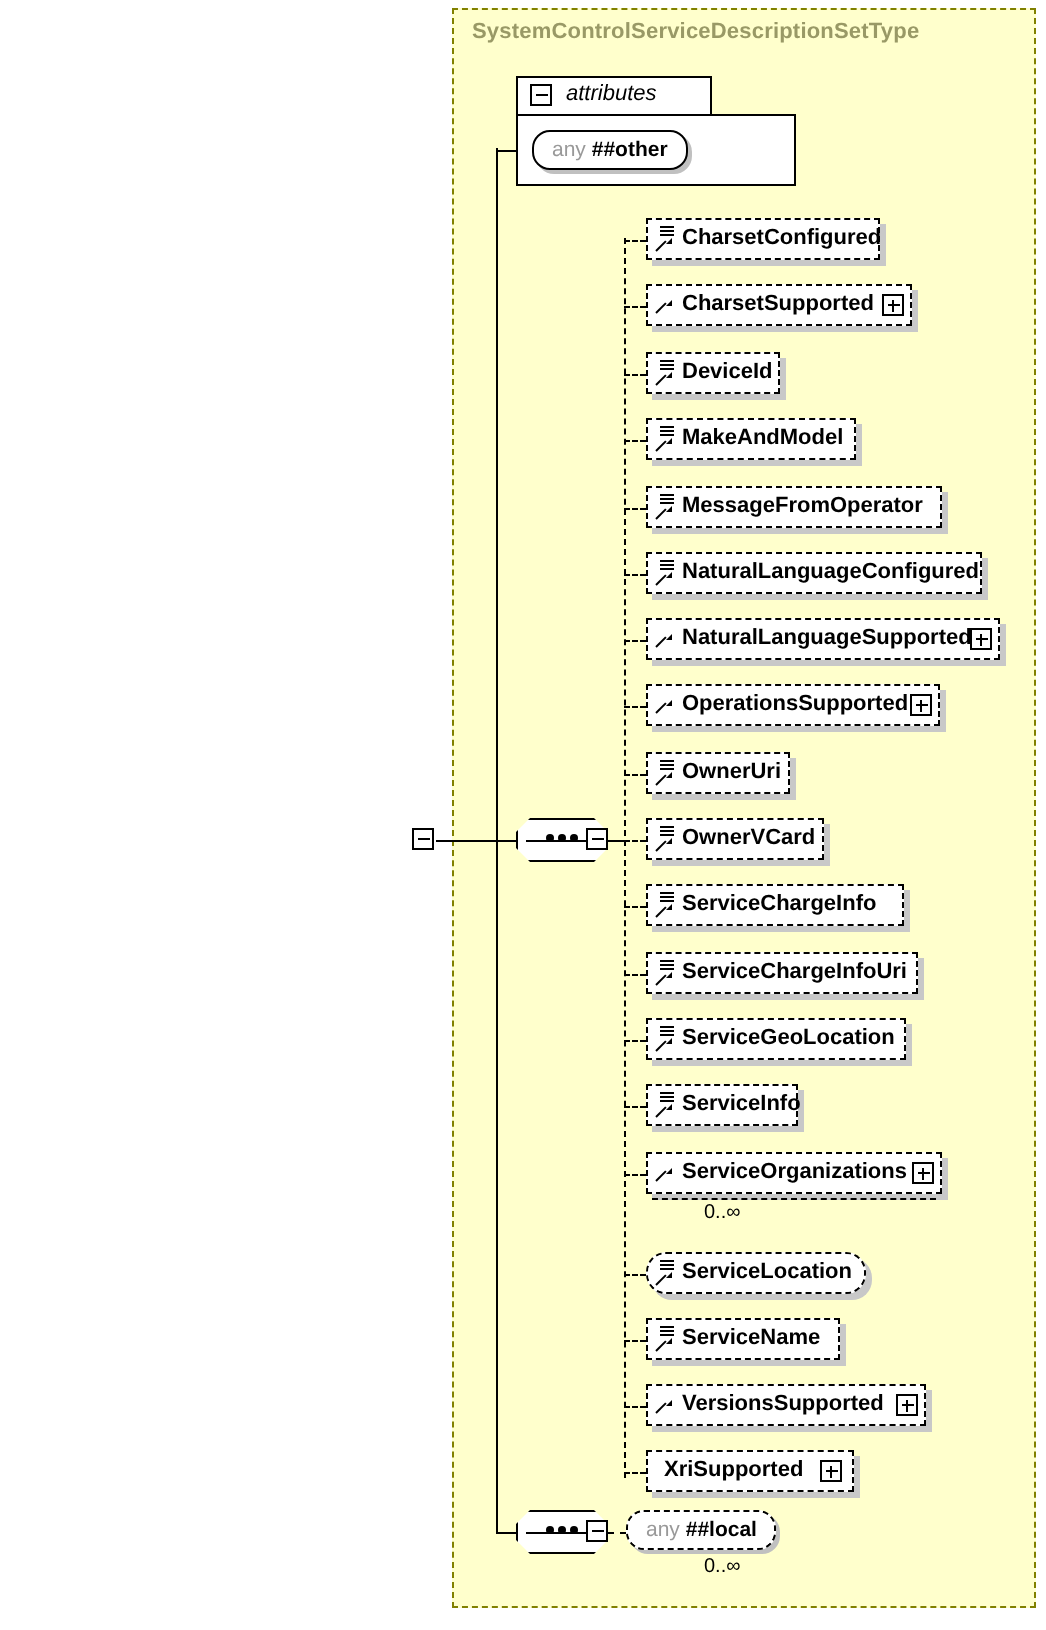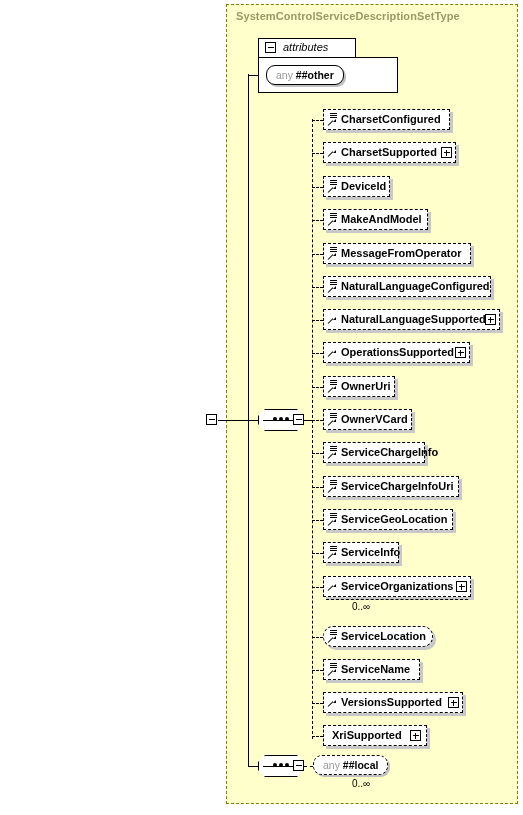--- a/index.html
+++ b/index.html
@@ -250,21 +250,21 @@
     <div class="dot d1"></div>
     <div class="dot d2"></div>
     <div class="dot d3"></div>
   </div>
   <div class="minus-box" style="left:293px;top:414px;"></div>
   <div class="ln-h" style="left:304px;top:419.5px;width:8px;"></div>
 
   <div class="dln-v" style="left:312px;top:119px;height:620px;"></div>
 
   <div class="dln-h" style="left:312px;top:119.5px;width:11px;"></div>
-  <div class="el" style="left:323px;top:109px;width:127px;">
+  <div class="el" style="left:323px;top:109px;width:117px;">
     <span class="el-icon">
       <span class="ln a"></span>
         <span class="ln b"></span>
         <span class="ln c"></span>
       <span class="arr">
           <span class="sh"></span>
           <span class="hd"></span>
         </span>
     </span>
     <span class="el-label">CharsetConfigured</span>
@@ -384,21 +384,21 @@
         <span class="ln c"></span>
       <span class="arr">
           <span class="sh"></span>
           <span class="hd"></span>
         </span>
     </span>
     <span class="el-label">OwnerVCard</span>
   </div>
 
   <div class="dln-h" style="left:312px;top:452.5px;width:11px;"></div>
-  <div class="el" style="left:323px;top:442px;width:102px;padding-left:24px;">
+  <div class="el" style="left:323px;top:442px;width:129px;padding-left:24px;">
     <span class="el-icon">
       <span class="ln a"></span>
         <span class="ln b"></span>
         <span class="ln c"></span>
       <span class="arr">
           <span class="sh"></span>
           <span class="hd"></span>
         </span>
     </span>
     <span class="el-label">ServiceChargeInfo</span>

